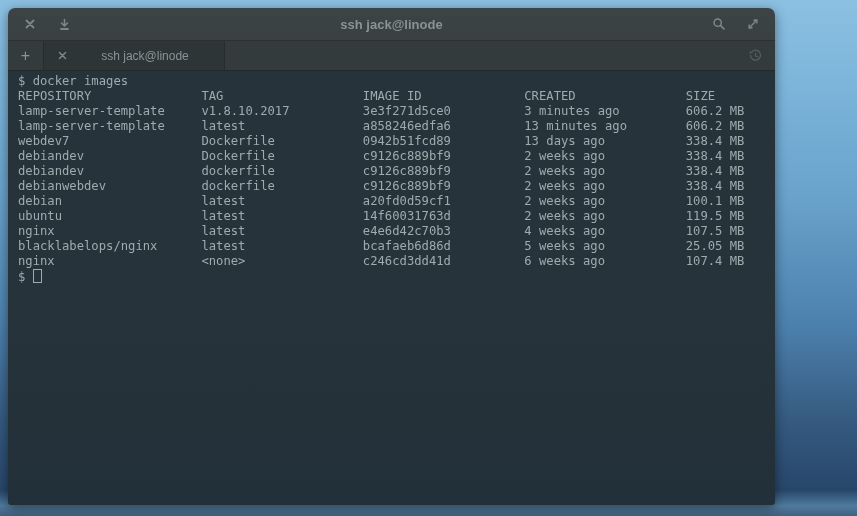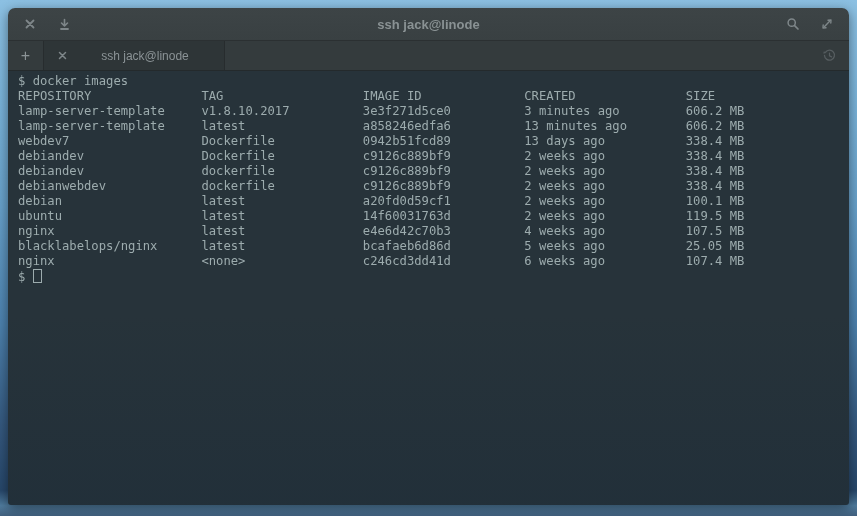--- a/index.html
+++ b/index.html
@@ -4,21 +4,21 @@
 <style>
   html,body{margin:0;padding:0;}
   body{
     width:857px;height:516px;overflow:hidden;position:relative;
     background:linear-gradient(to bottom,
       #8cc0e2 0%, #79b2d8 20%, #67a0c9 40%, #4d82ae 62%,
       #35597f 82%, #27476a 95%, #4f7b9d 98%, #41607e 100%);
     font-family:"Liberation Sans",sans-serif;
   }
   .window{
-    position:absolute;left:8px;top:8px;width:841px;height:497px;
+    position:absolute;left:8px;top:8px;width:767px;height:497px;
     border-radius:7px 7px 3px 3px;overflow:hidden;
     box-shadow:0 3px 12px rgba(0,0,0,.45);
     display:flex;flex-direction:column;
   }
   
   .titlebar{
     flex:0 0 32px;height:32px;position:relative;
     background:linear-gradient(#3d4446,#394042);
     border-bottom:1px solid #2b3032;
     display:flex;align-items:center;padding:0 10px;gap:10px;

